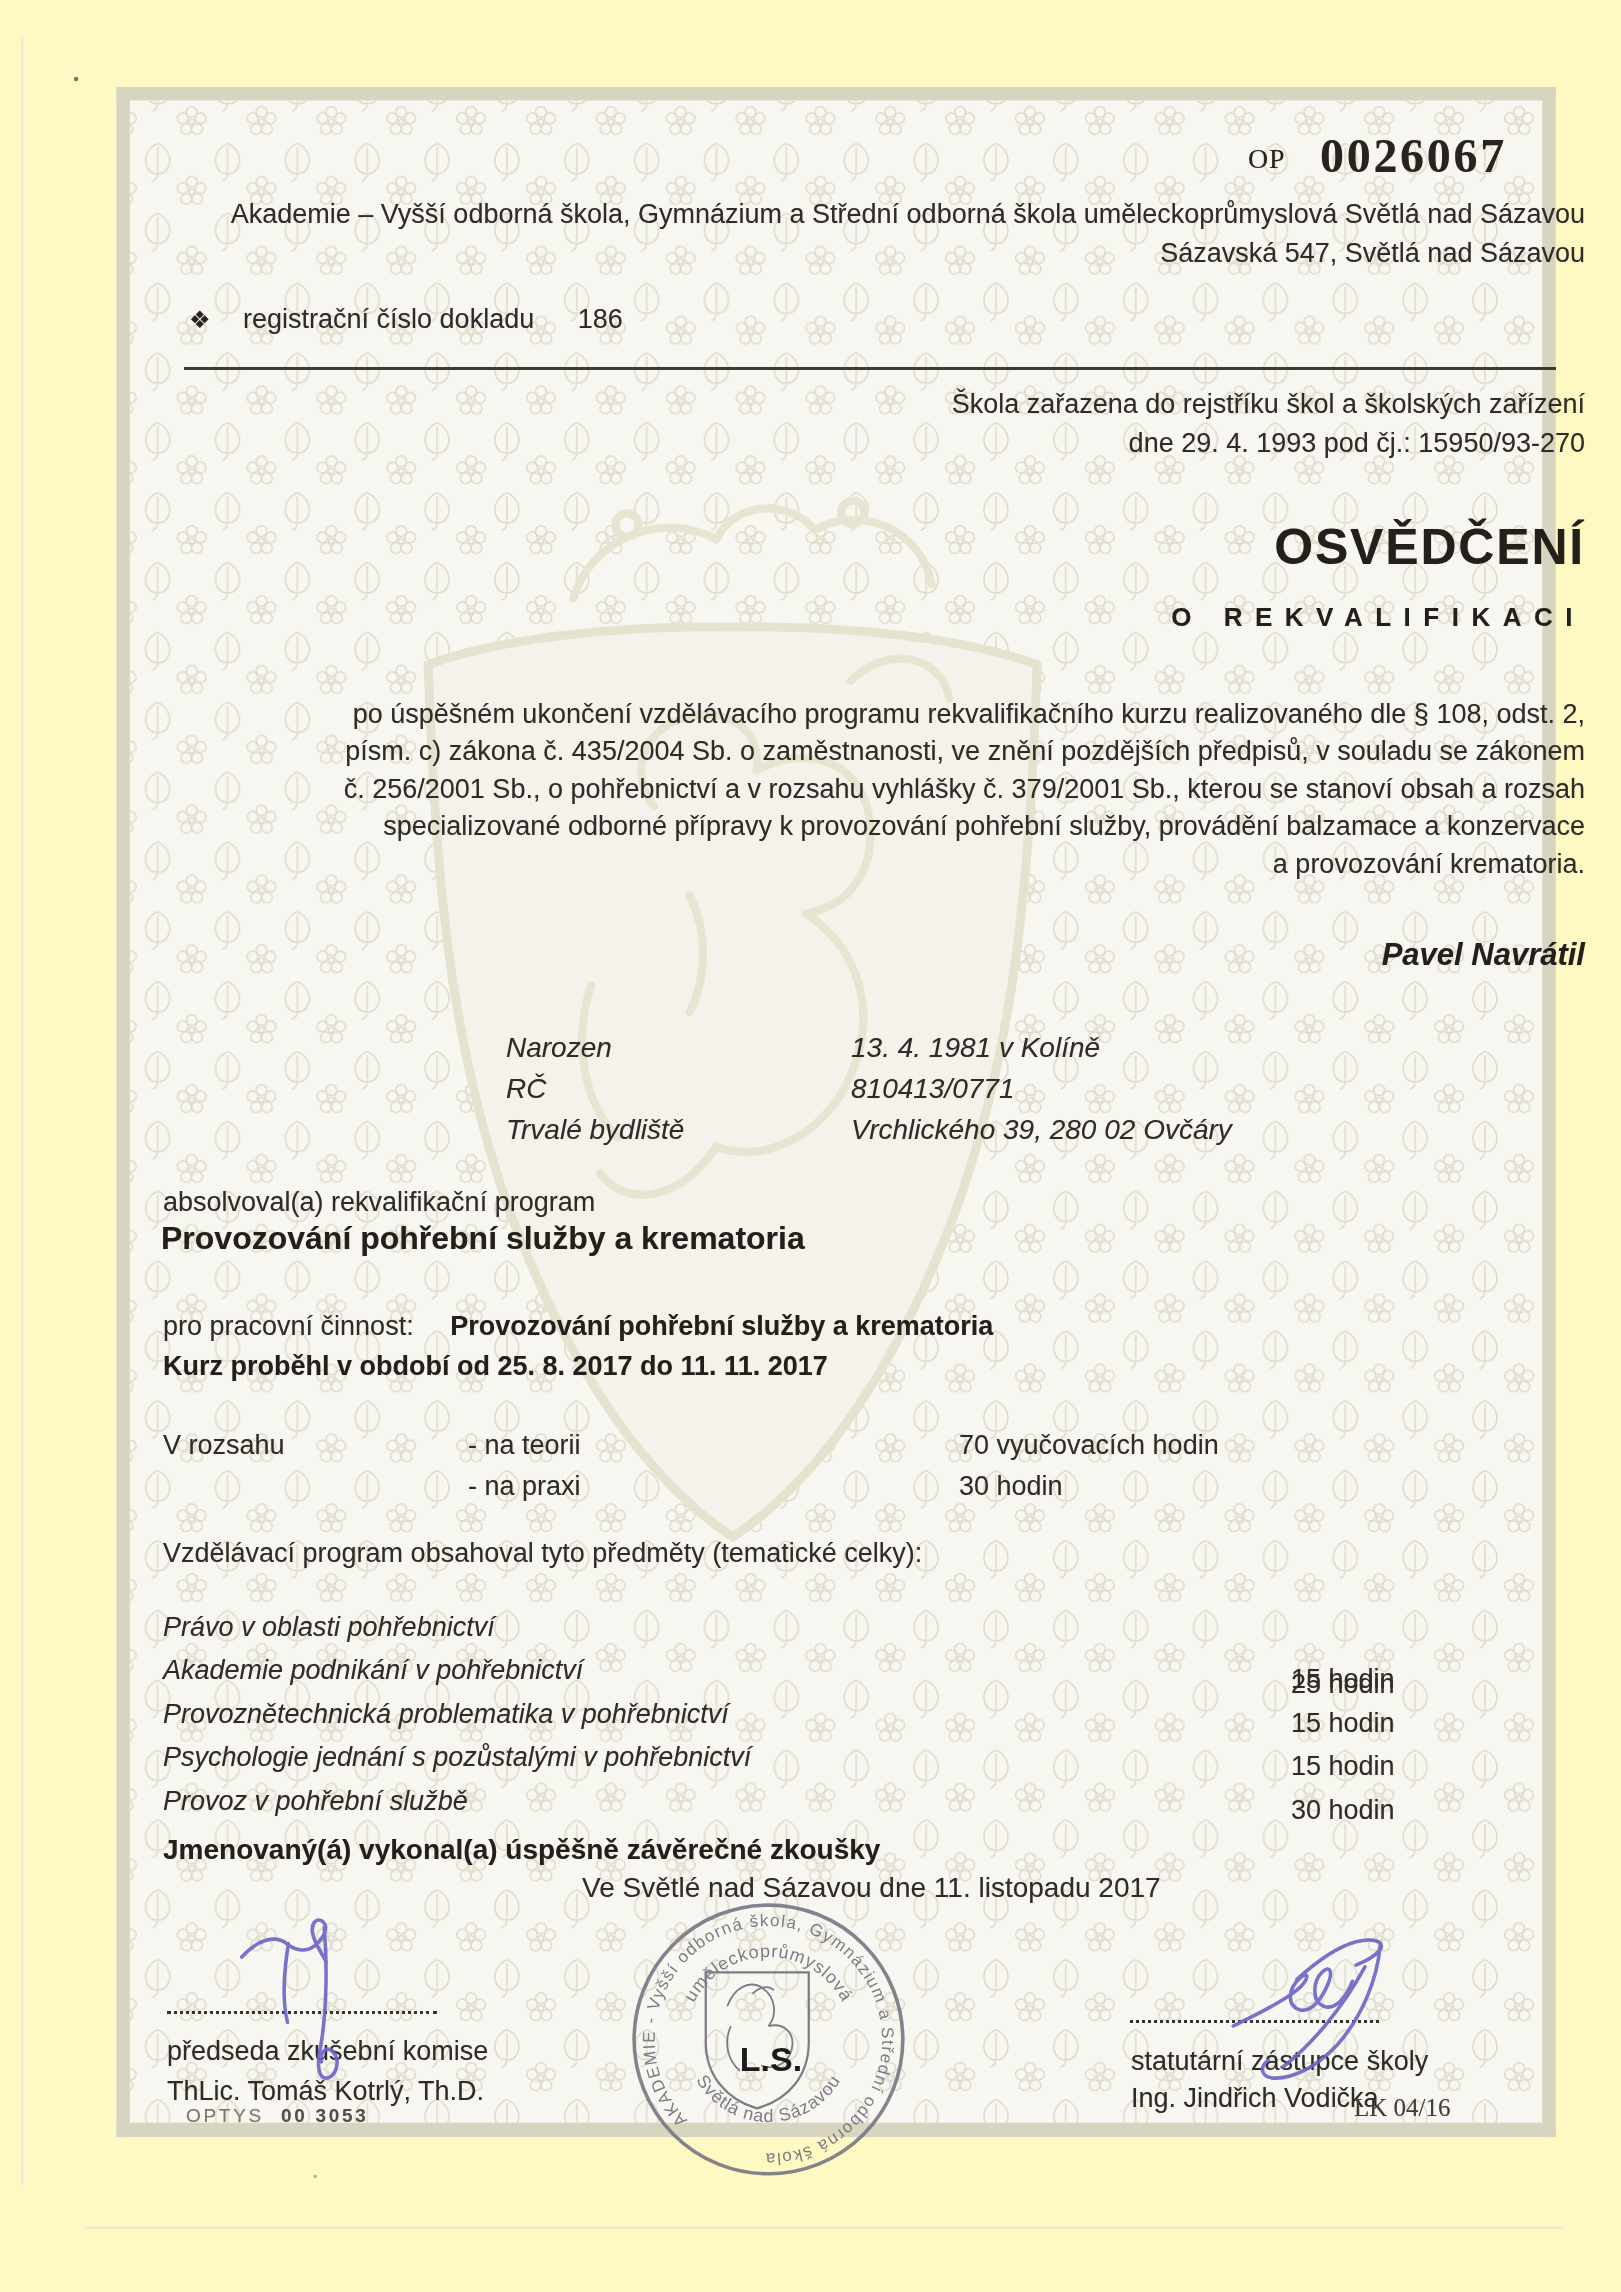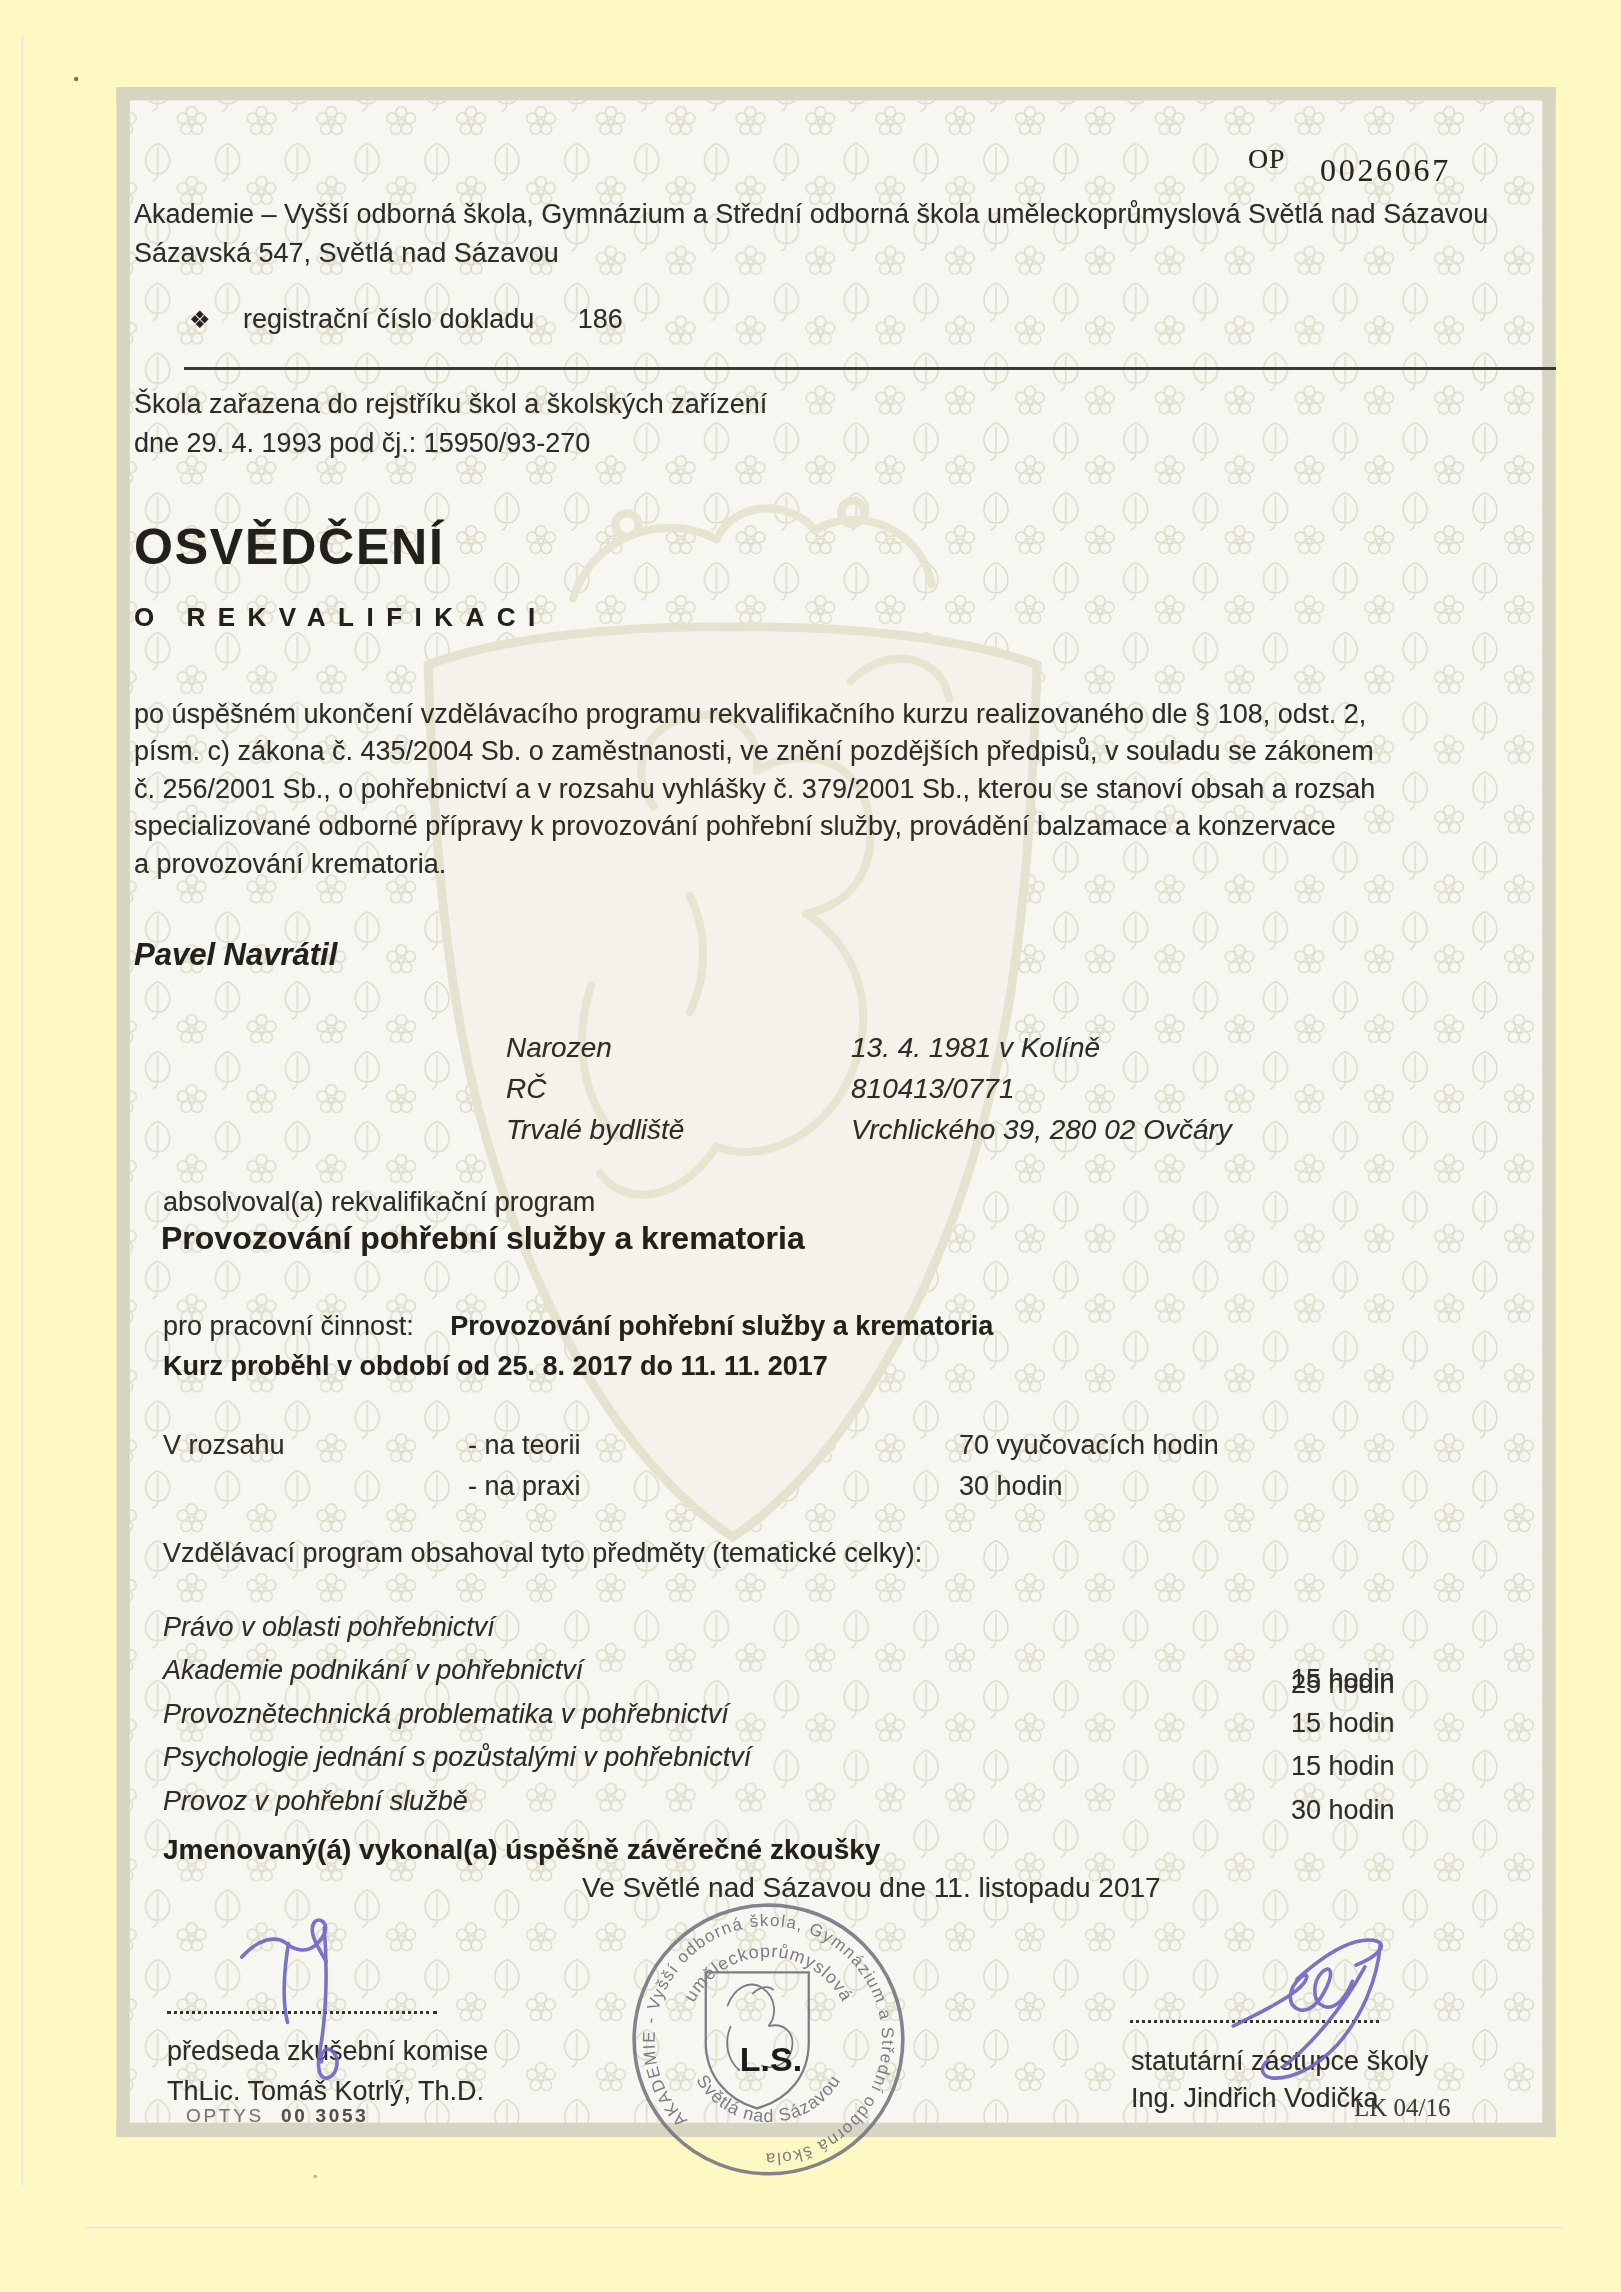--- a/index.html
+++ b/index.html
@@ -1,19 +1,19 @@
 <!DOCTYPE html>
 <html style="font-size:14.3px"><head>
 <meta charset="utf-8">
 <style>
   html,body{margin:0;padding:0;background:#ffffff;}
   .page{position:relative;width:1622px;height:2293px;background:#fef9c3;overflow:hidden;
         font-family:"Liberation Sans", sans-serif;color:#2e2b28;padding-left:34px;}
   .t{position:absolute;white-space:nowrap;text-shadow:0 0 0.9px rgba(80,68,55,.28);}
-  .center{left:134px;width:1451px;text-align:left;}
+  .center{left:134px;width:1451px;text-align:right;}
   .it{font-style:italic;}
   .b{font-weight:700;color:#23201c;}
   .body30{font-size:27px;}
   .body31{font-size:28px;}
   .serif{font-family:"Liberation Serif", serif;}
   .rule{position:absolute;background:#3b3a37;height:2.7px;}
   .dotted{position:absolute;border-bottom:3.6px dotted #35332f;height:0;}
   svg{position:absolute;left:0;top:0;}
   .overlay{pointer-events:none;}
 </style>
@@ -74,21 +74,21 @@
 
     <g>
       <rect x="24" y="40" width="2" height="2400" fill="#e7e5df"></rect>
       <circle cx="85" cy="88" r="2.5" fill="#7a7468"></circle>
       <circle cx="352" cy="2430" r="2" fill="#b9b4a8"></circle>
       <rect x="95" y="2486" width="1650" height="2" fill="#e8e6df"></rect>
     </g>
   </svg>
 
   <div class="t serif" style="left:1248px;top:143px;font-size:28px;letter-spacing:0.9px;color:#27241f;">OP</div>
-  <div class="t serif" style="left:1320px;top:152px;font-size:32px;letter-spacing:2.7px;color:#27241f;">0026067</div>
+  <div class="t serif" style="left:1320px;top:128px;font-size:48px;letter-spacing:2.7px;color:#27241f;font-weight:bold;">0026067</div>
 
   <div class="t center body30" style="top:199px;">Akademie – Vyšší odborná škola, Gymnázium a Střední odborná škola uměleckoprůmyslová Světlá nad Sázavou</div>
   <div class="t center body30" style="top:238px;">Sázavská 547, Světlá nad Sázavou</div>
 
   <div class="t" style="left:189px;top:304px;font-size:27px;">
     <span style="font-size:24px;color:#262320;">❖</span>
     <span style="margin-left:25px;">registrační číslo dokladu</span>
     <span style="margin-left:36px;">186</span>
   </div>
 

